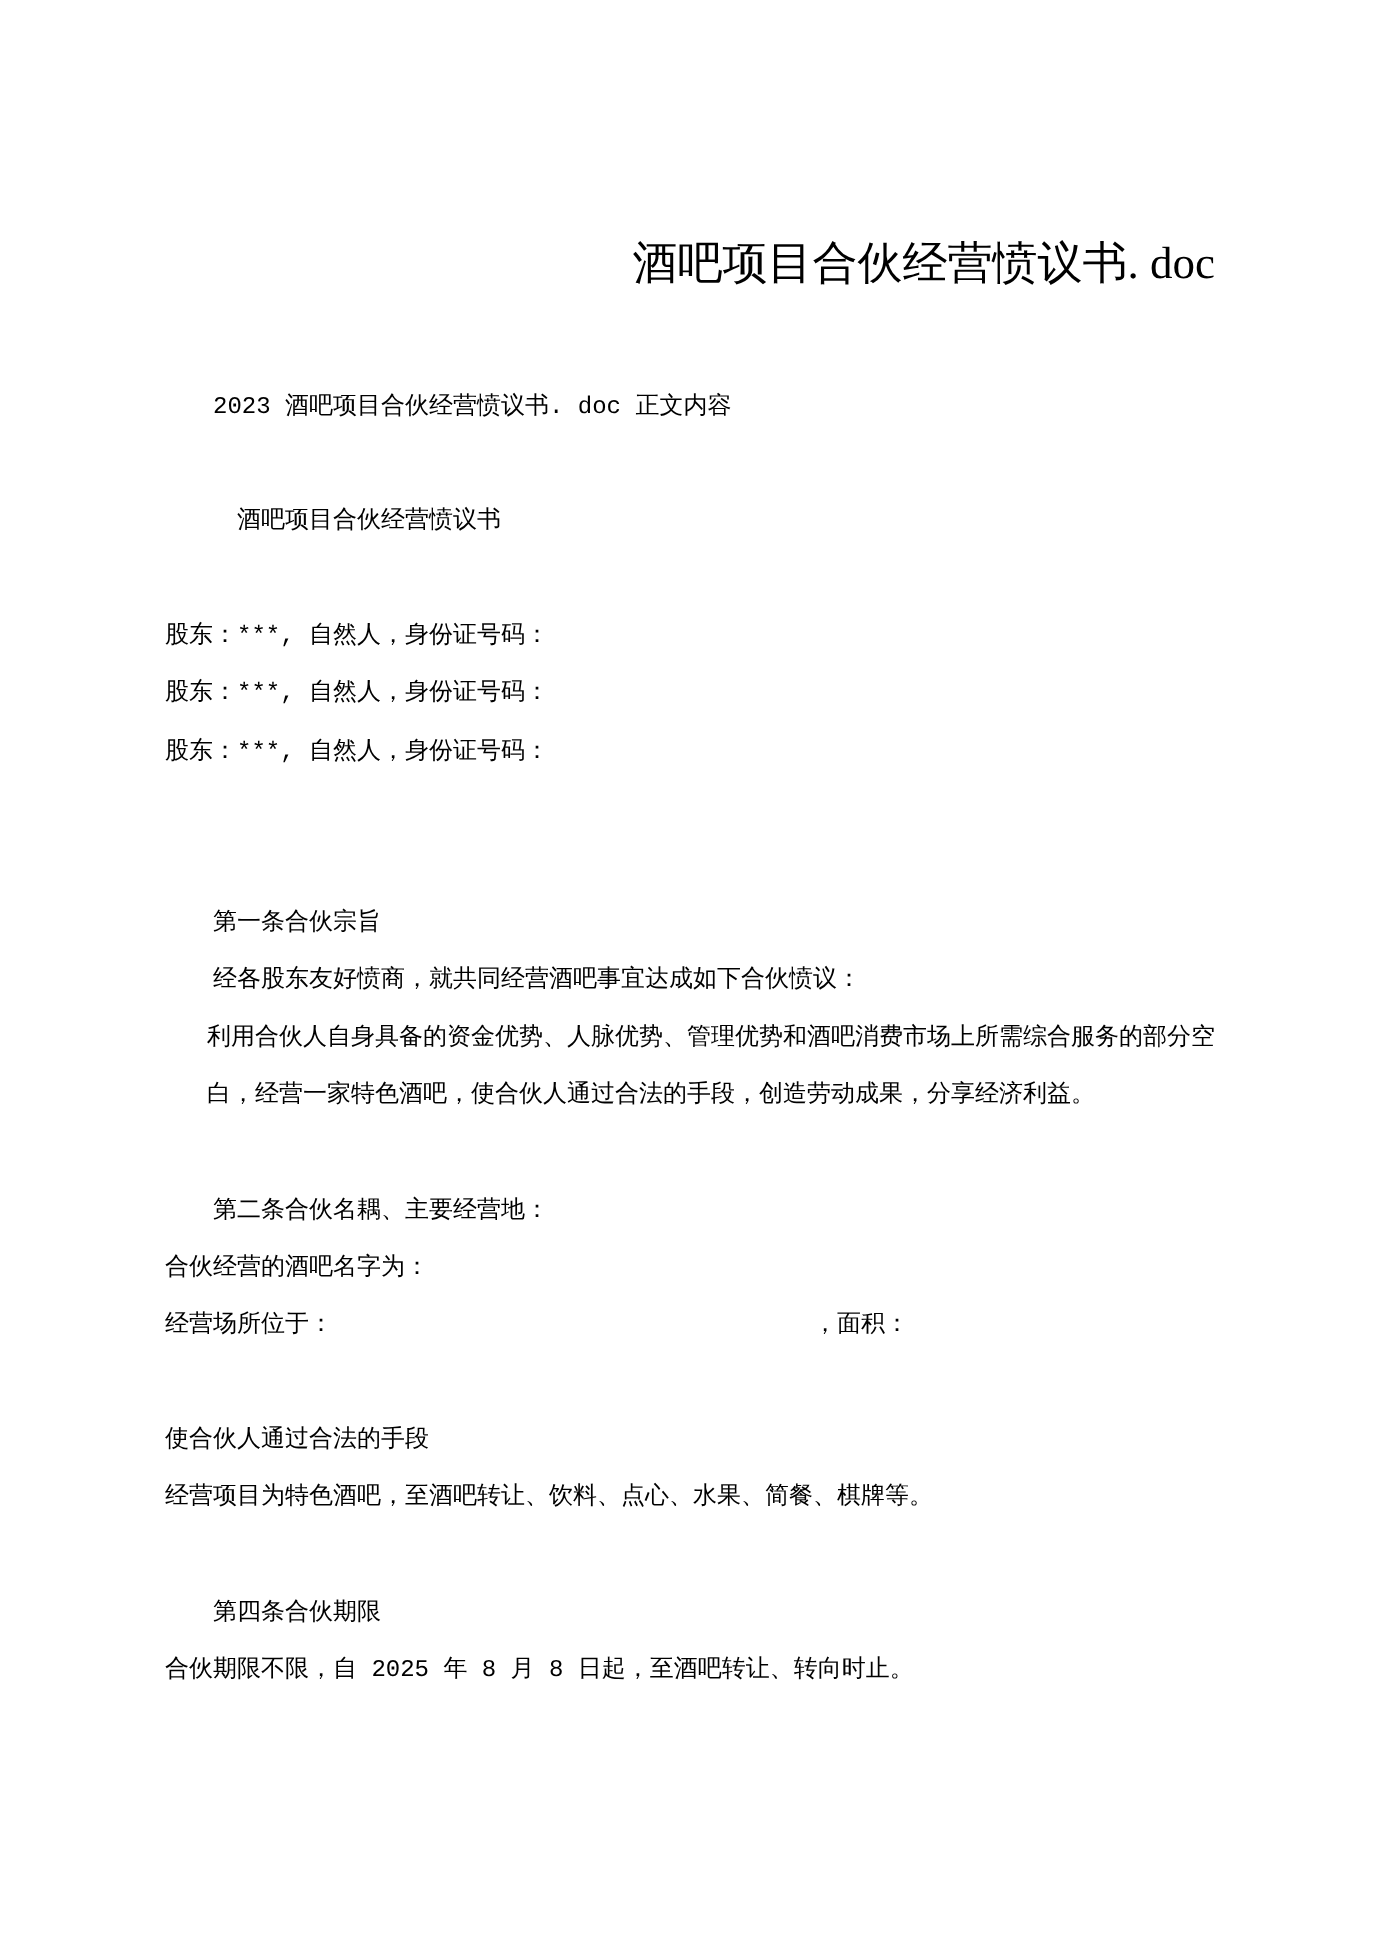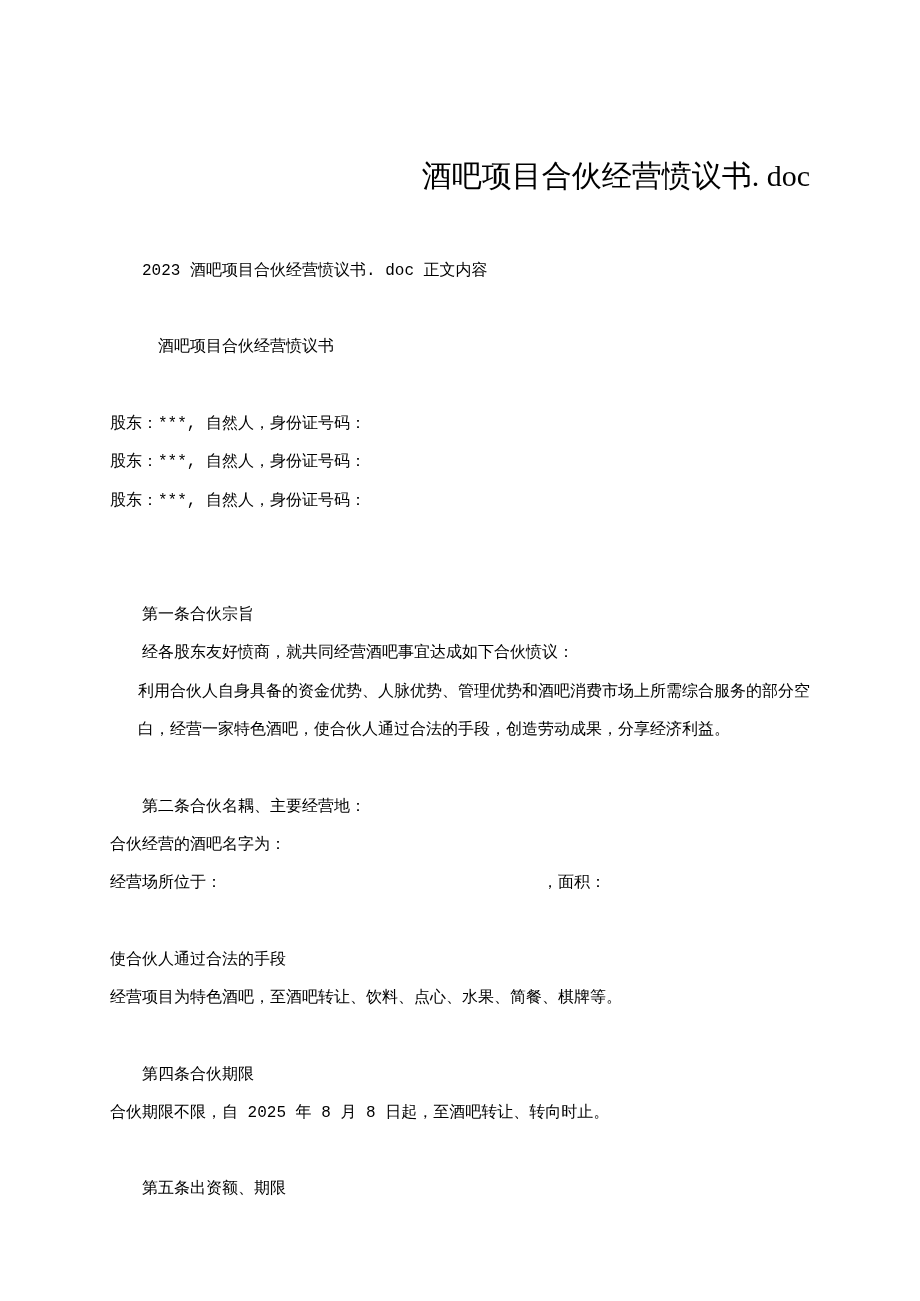--- a/index.html
+++ b/index.html
@@ -73,15 +73,14 @@
   <p class="para">使合伙人通过合法的手段</p>
   <p class="para">经营项目为特色酒吧，至酒吧转让、饮料、点心、水果、简餐、棋牌等。</p>
 
   <div class="spacer"></div>
 
   <p class="para indent">第四条合伙期限</p>
   <p class="para">合伙期限不限，自 2025 年 8 月 8 日起，至酒吧转让、转向时止。</p>
 
   <div class="spacer"></div>
 
-  <p class="para indent">第五条出资额、期限</p>
 
 </div>
 
 </body></html>

